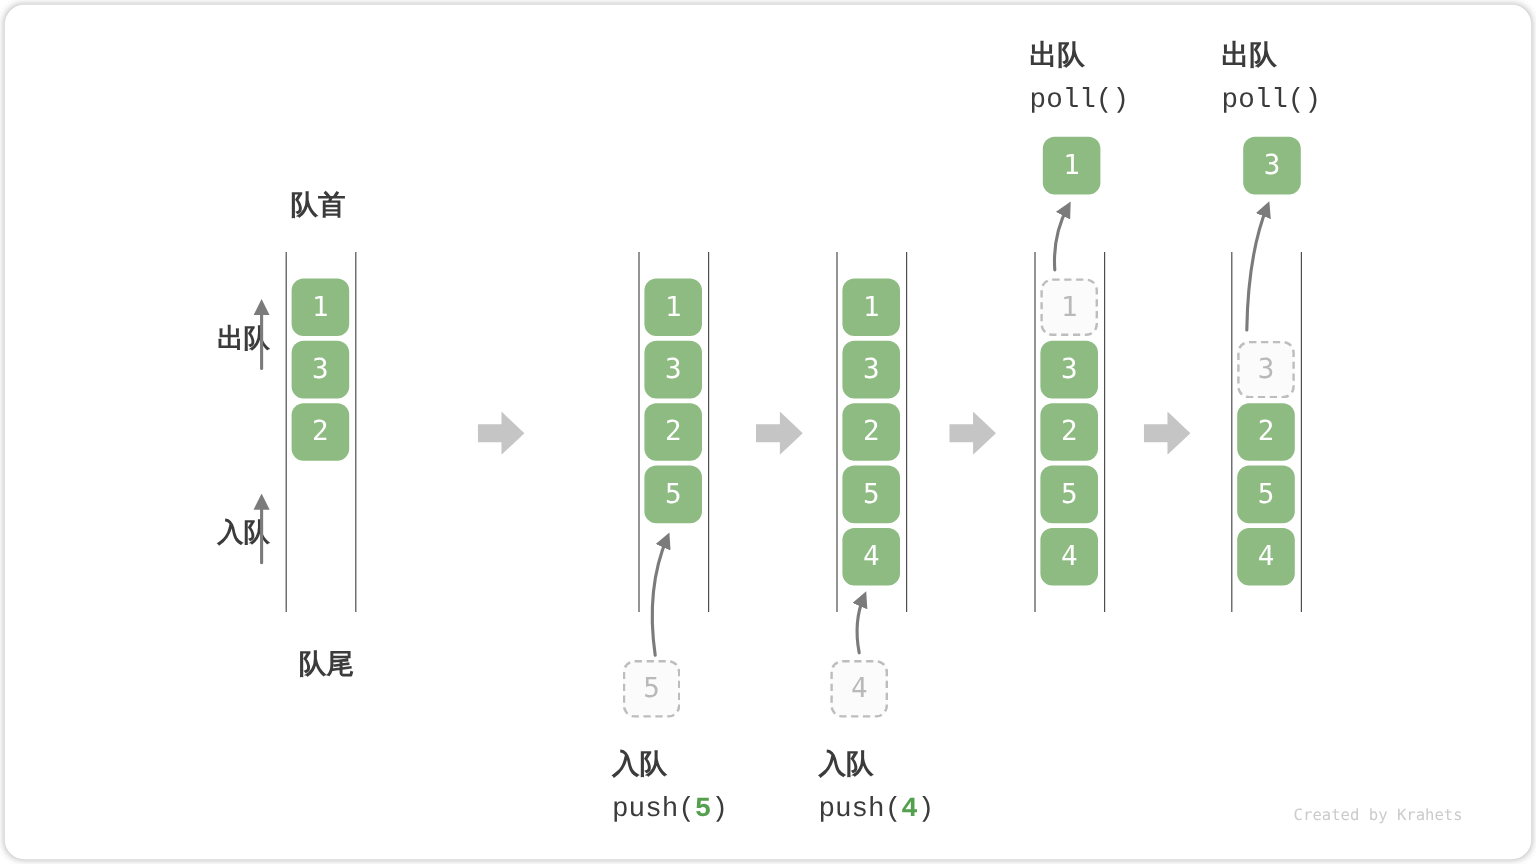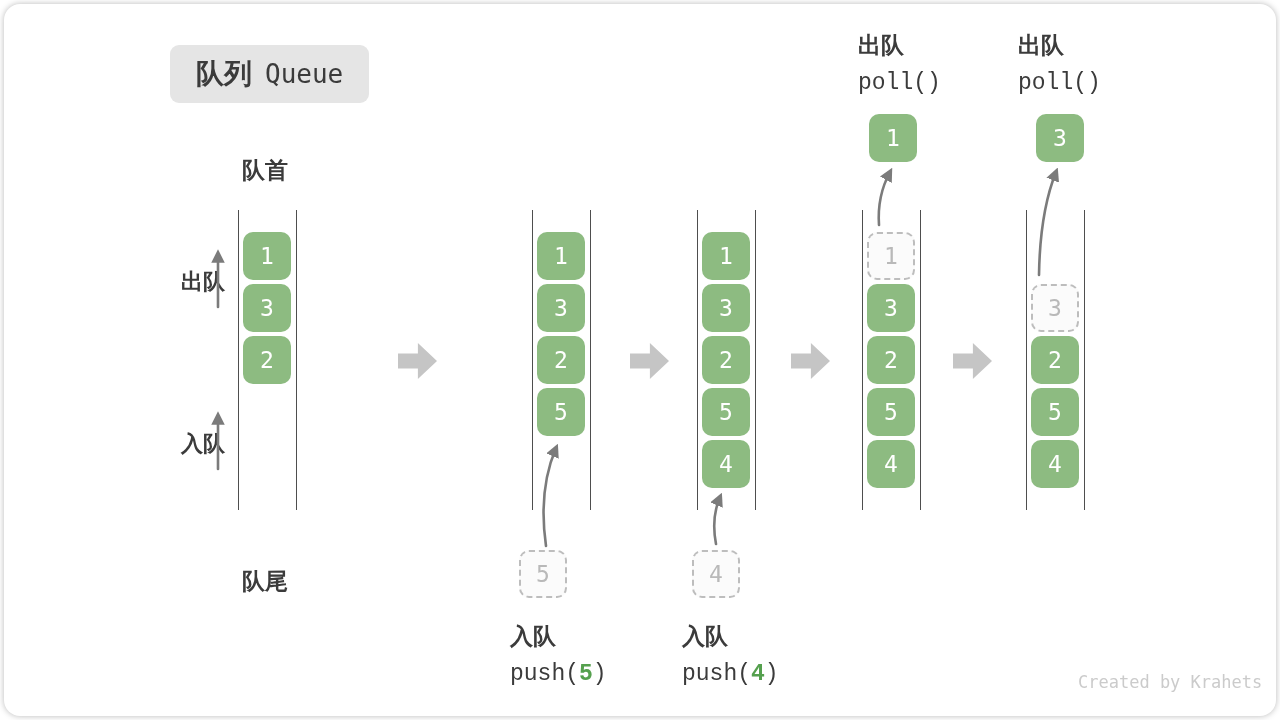--- a/index.html
+++ b/index.html
@@ -43,36 +43,32 @@
       clip-path:polygon(0 29%,51% 29%,51% 0,100% 50%,51% 100%,51% 71%,0 71%);}
   .sa1{left:398px;} .sa2{left:630px;} .sa3{left:791px;} .sa4{left:953px;}
 
   
   .anno{position:absolute;color:#3b3b3b;line-height:36px;font-size:23px;white-space:nowrap;}
   .anno .zh{font-weight:700;}
   .anno .code{font-family:Liberation Mono, monospace;}
   .anno .arg{color:#55a04e;font-weight:700;}
 
   .credit{position:absolute;left:1078px;top:672px;font-family:"DejaVu Sans Mono",monospace;
-          font-size:17px;color:#cbcbcb;}
+          font-size:13px;color:#cbcbcb;}
   svg.overlay{position:absolute;left:0;top:0;pointer-events:none;}
 </style>
 </head>
 <body>
 
 <div class="card"></div>
 <div class="layer">
 
-  <div class="badge">
-    <span class="zh">队列</span>
-    <span class="en">Queue</span>
-  </div>
 
   <div class="lbl" style="left:242px;top:155px;width:60px;">队首</div>
-  <div class="lbl" style="left:242px;top:566px;width:60px;">队尾</div>
+  <div class="lbl" style="left:242px;top:538px;width:60px;text-align:center;">队尾</div>
   <div class="lbl" style="left:181px;top:267px;font-size:22px;">出队</div>
   <div class="lbl" style="left:181px;top:429px;font-size:22px;">入队</div>
 
   <div class="queue q1"></div>
   <div class="queue q2"></div>
   <div class="queue q3"></div>
   <div class="queue q4"></div>
   <div class="queue q5"></div>
 
   <div class="cell solid cx1 r0">1</div>

